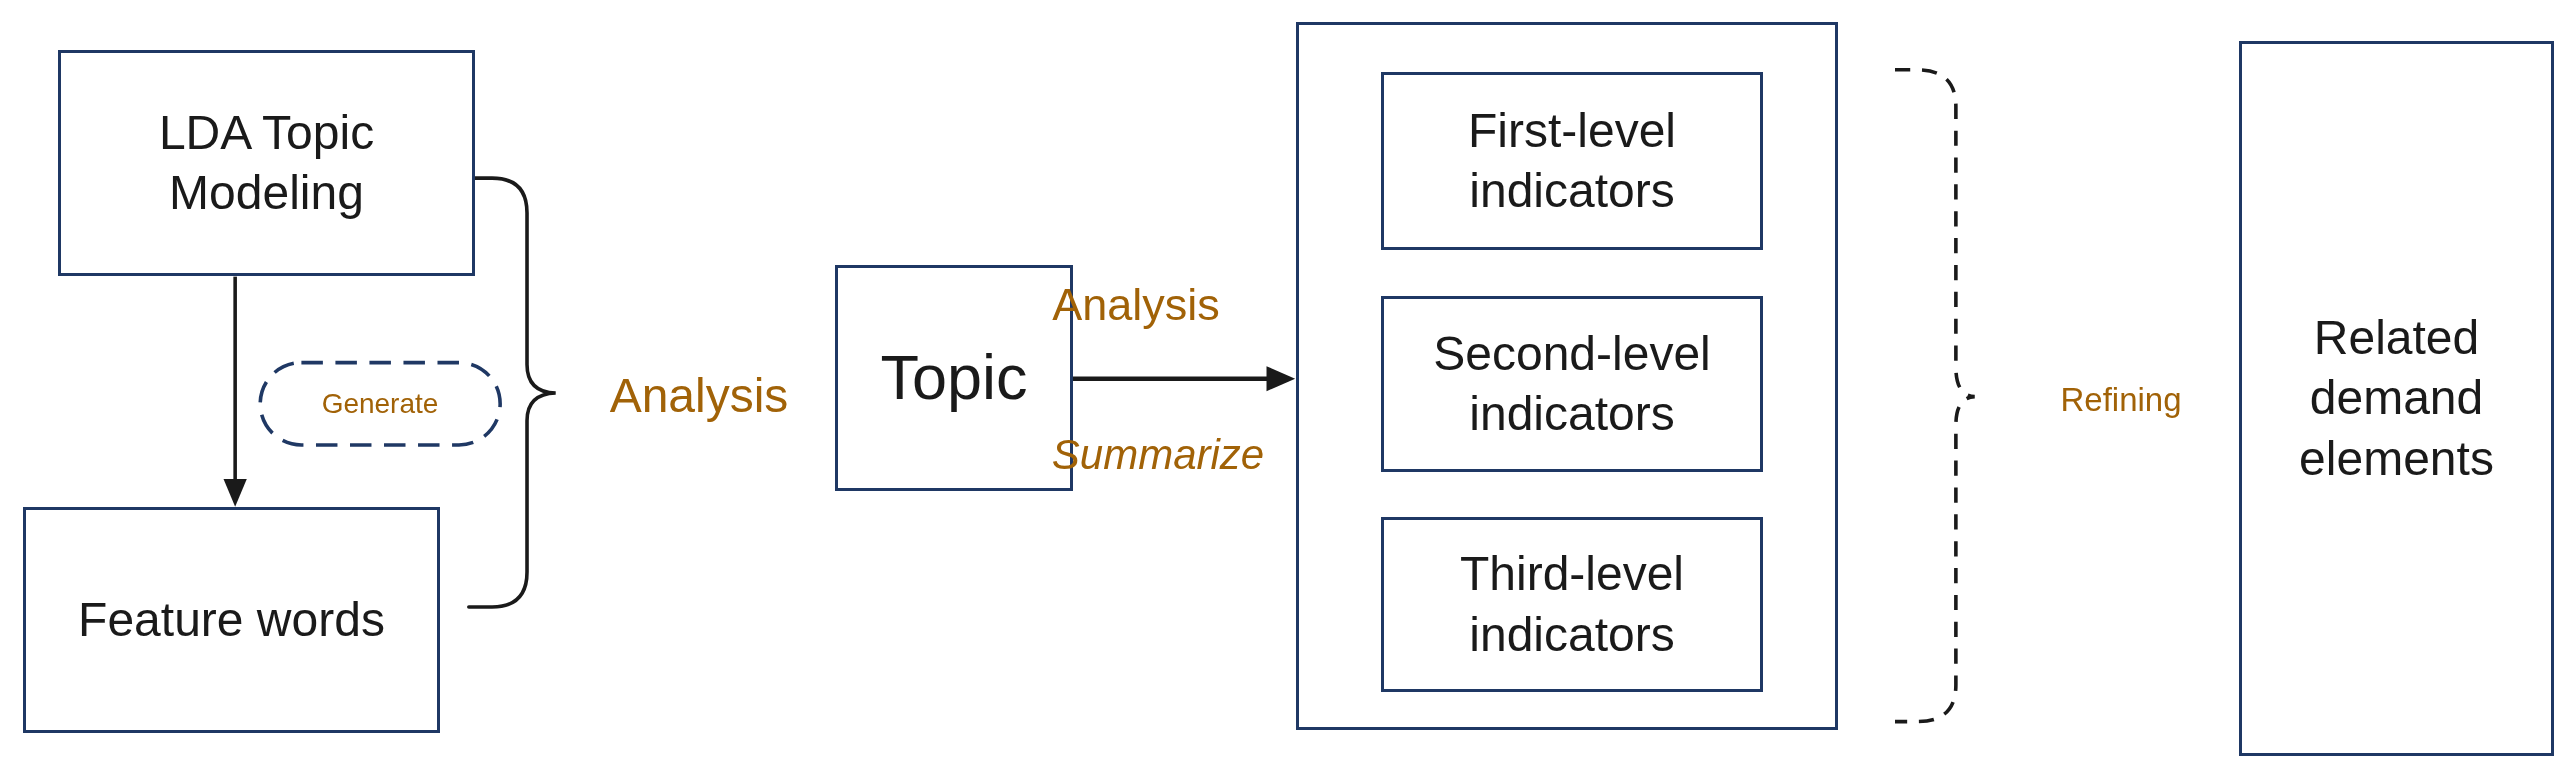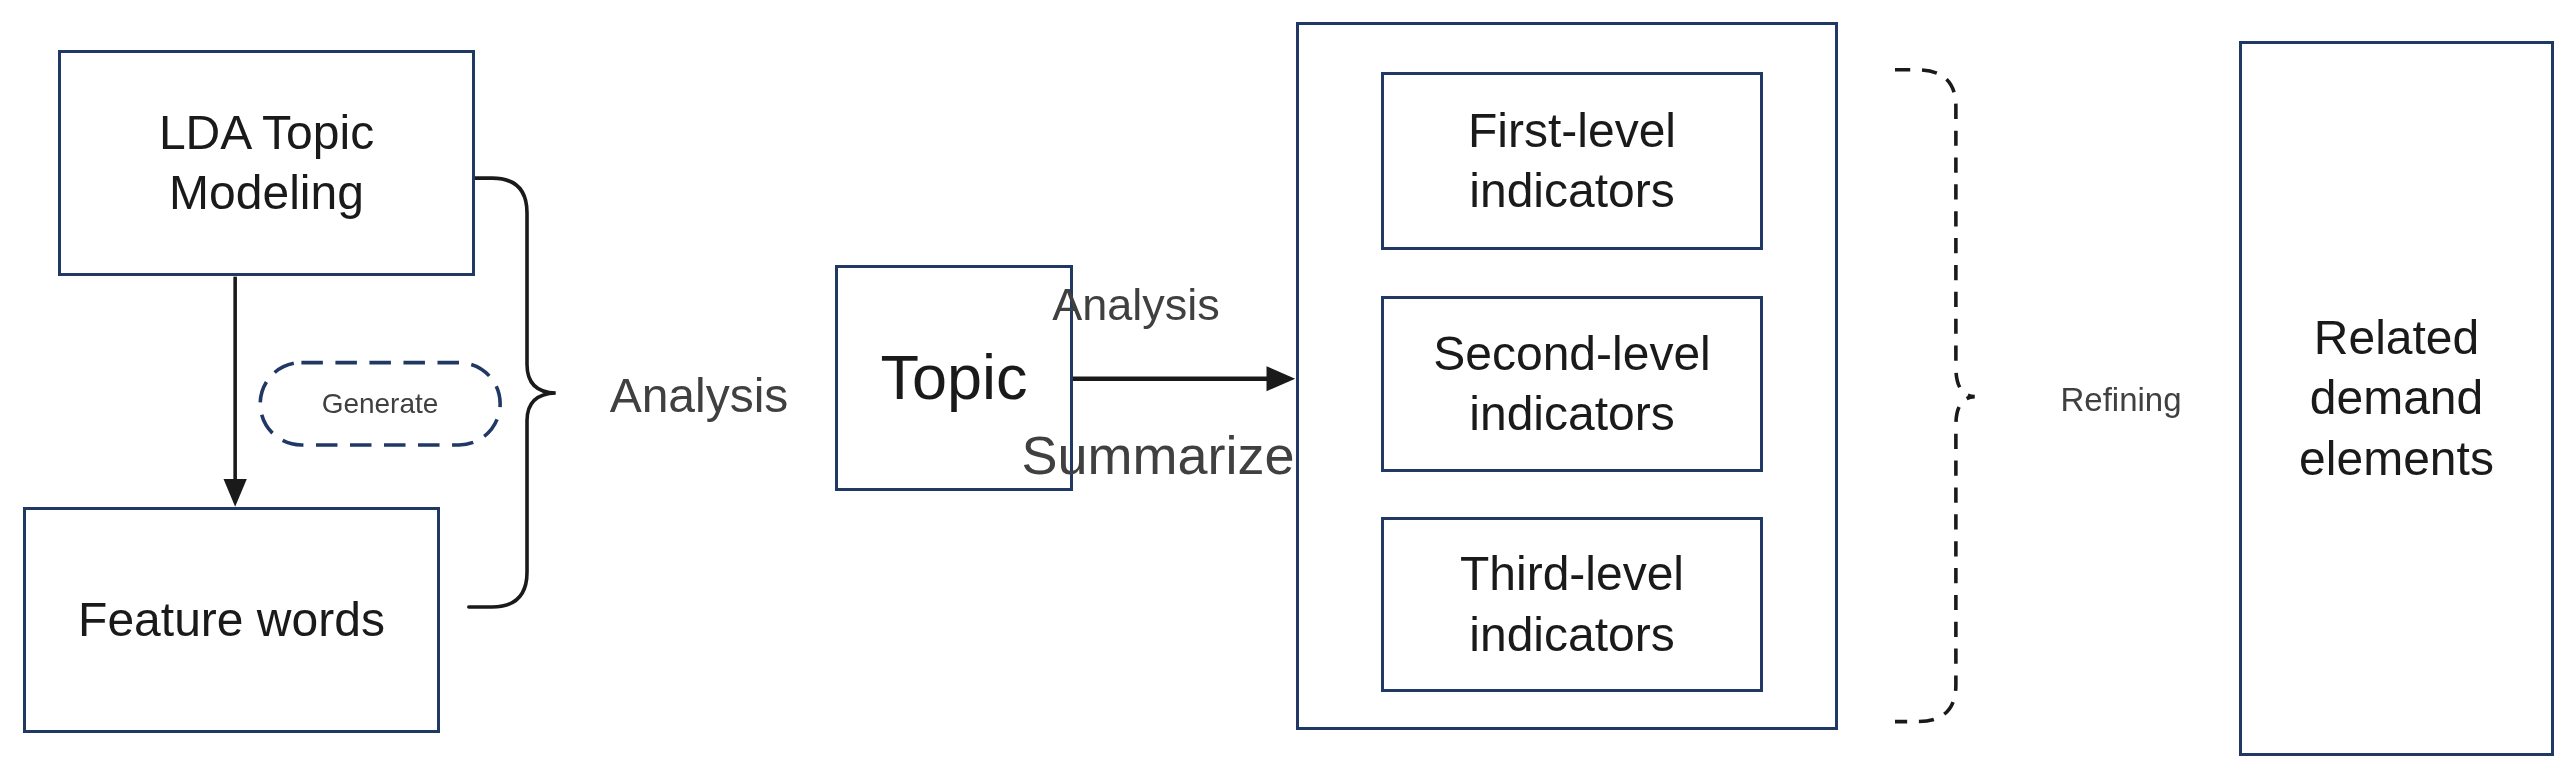--- a/index.html
+++ b/index.html
@@ -52,26 +52,26 @@
   .third-box  { left: 82px; top: 492px; width: 382px; height: 175px; }
   
   .related-box { left: 2239px; top: 41px; width: 315px; height: 715px; justify-content: center; }
   
   .flabel {
     position: absolute;
     transform: translate(-50%, -50%);
     white-space: nowrap;
     font-size: 47px;
     font-weight: 400;
-    color: #404040;
+    color: #a16207;
   }
   .generate-label       { left: 380px;  top: 404px; font-size: 28px; }
   .analysis-left-label  { left: 699px;  top: 395px; font-size: 48px; }
   .analysis-right-label { left: 1136px; top: 305px; font-size: 45px; }
-  .summarize-label      { left: 1158px; top: 455px; font-size: 54px; }
+  .summarize-label      { left: 1158px; top: 455px; font-size: 42px; font-style: italic; }
   .refining-label       { left: 2121px; top: 400px; font-size: 33px; }
 </style>
 </head>
 <body>
 
 <div id="canvas">
 
   <svg id="wires" viewBox="0 0 2876 869">
 
     <g>

